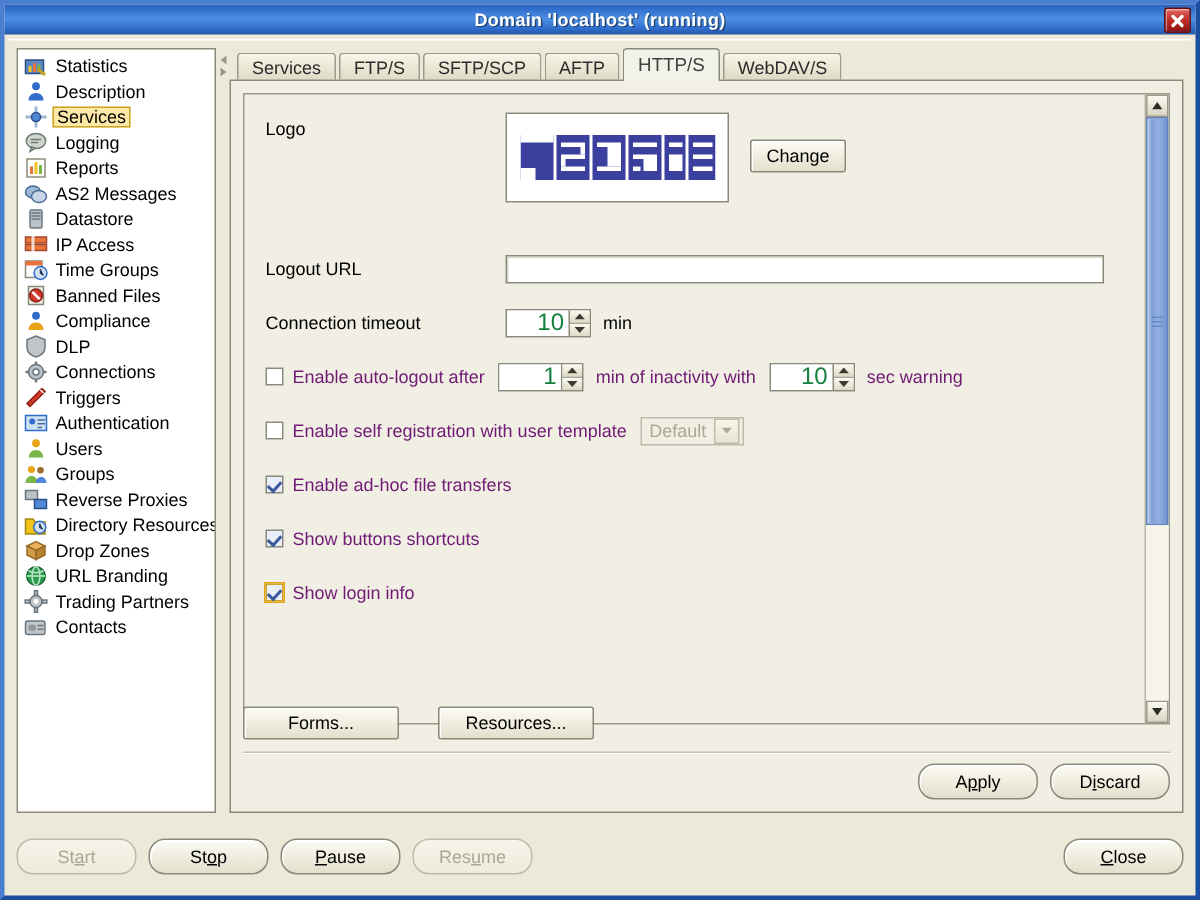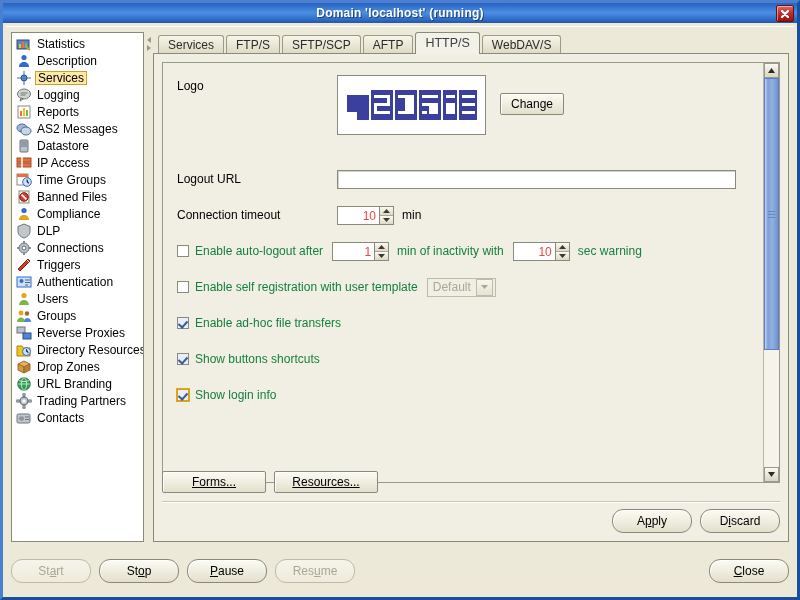--- a/index.html
+++ b/index.html
@@ -175,22 +175,22 @@
     height:19px;background:#ffffff;border:1px solid #8a8a7a;
     box-sizing:border-box;font-size:12px;padding:1px 3px;
     font-family:"Liberation Sans",sans-serif;color:#000;
     box-shadow:inset 1px 1px 0 #d6d4c6;
   }
   .spinner{
     display:inline-flex;height:19px;border:1px solid #8a8a7a;box-sizing:border-box;
     background:#fff;
   }
   .spinner .sval{
-    width:36px;text-align:right;padding:1px 3px 0 2px;font-size:12px;
-    background:#fff;line-height:16px;color:#ef4444;
+    width:36px;text-align:right;padding:1px 3px 0 2px;font-size:16px;
+    background:#fff;line-height:16px;color:#15803d;
   }
   .spinner .sarr{
     width:13px;display:flex;flex-direction:column;border-left:1px solid #8a8a7a;
   }
   .spinner .sarr div{
     flex:1;display:flex;align-items:center;justify-content:center;
     background:linear-gradient(to bottom,#fbfaf2,#ddd9c5);cursor:pointer;
   }
   .spinner .sarr div:first-child{border-bottom:1px solid #a8a695;}
 
@@ -209,27 +209,27 @@
   .cbox{
     width:12px;height:12px;border:1px solid #8a8a7a;background:#ffffff;
     box-sizing:border-box;margin-right:6px;flex:none;position:relative;cursor:pointer;
   }
   .cbox.checked{background:#e9eef8;}
   .cbox.checked:after{
     content:"";position:absolute;left:2px;top:1px;width:4px;height:7px;
     border:solid #3a5a9a;border-width:0 2px 2px 0;transform:rotate(42deg);
   }
   .cbox.focused{outline:1px solid #e8a317;outline-offset:0px;border-color:#c9a227;}
-  .cb-lab{font-size:12px;color:#15803d;white-space:nowrap;}
+  .cb-lab{font-size:12px;color:#701a75;white-space:nowrap;}
 
   
   .lowbtns{
     position:absolute;left:8px;bottom:8px;right:8px;
   }
-  .lowbtns .r1{display:flex;gap:8px;text-decoration:underline;}
+  .lowbtns .r1{display:flex;gap:26px;}
   .sep{height:1px;background:#c6c4b4;border-bottom:1px solid #ffffff;margin:8px 0 6px 0;}
   .r2{display:flex;justify-content:flex-end;gap:8px;}
 
   
   .statusbar{
     position:absolute;left:5px;right:5px;bottom:5px;height:36px;
     display:flex;align-items:center;
   }
   .statusbar .left{display:flex;gap:8px;}
   .statusbar .right{margin-left:auto;}

